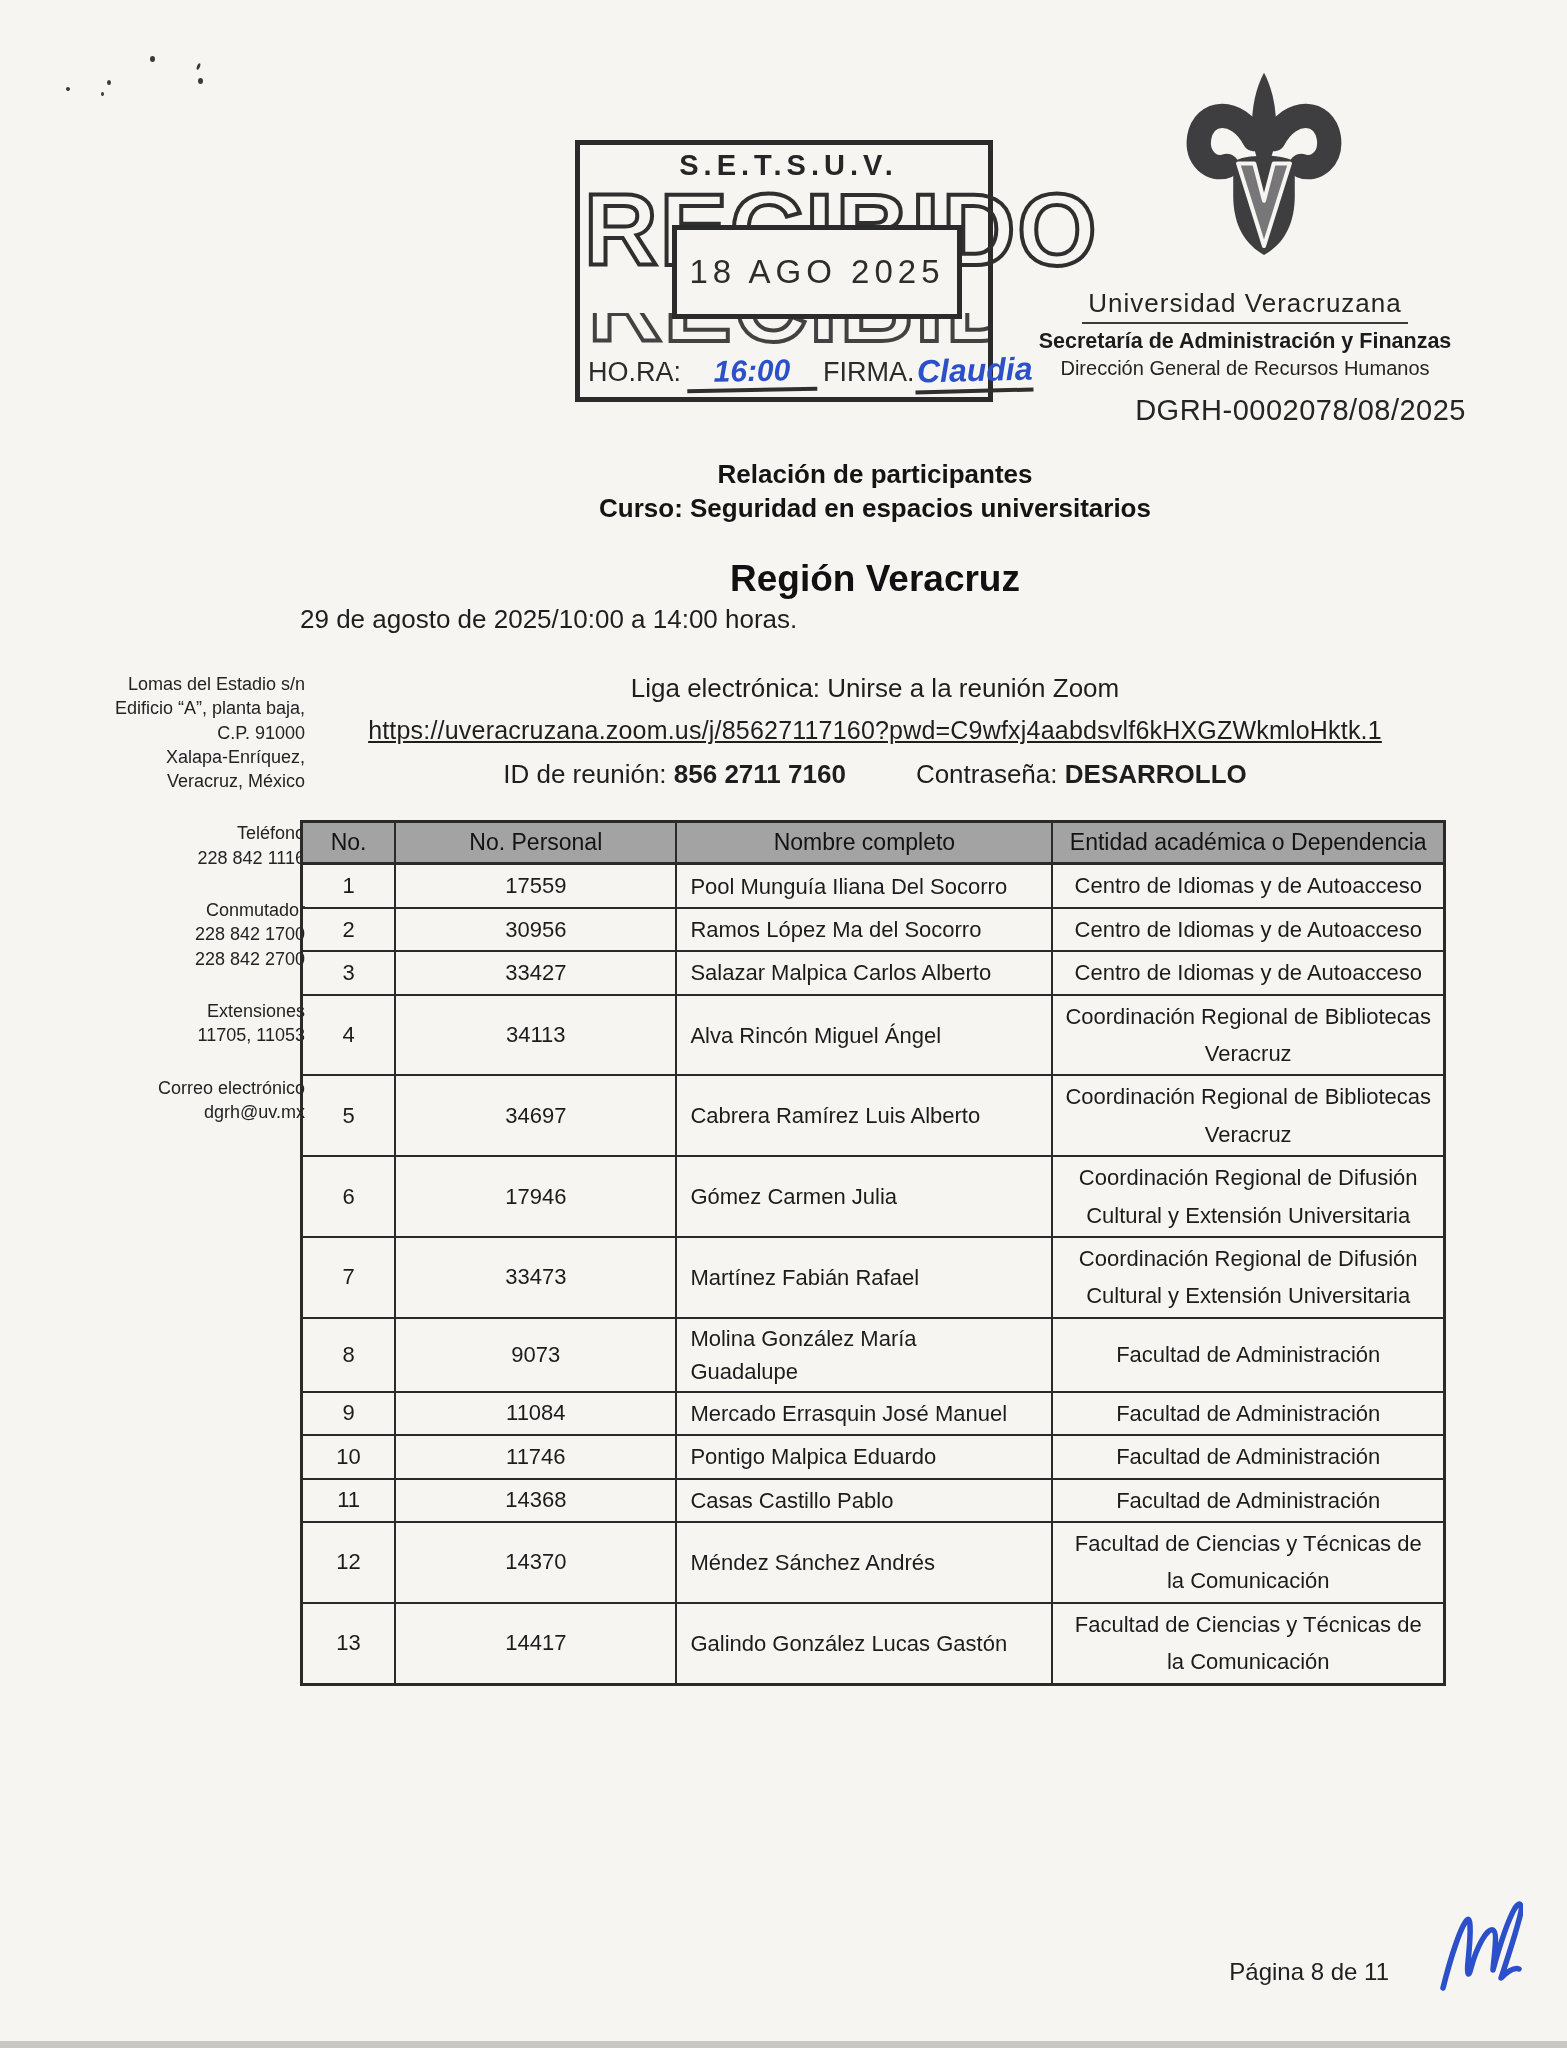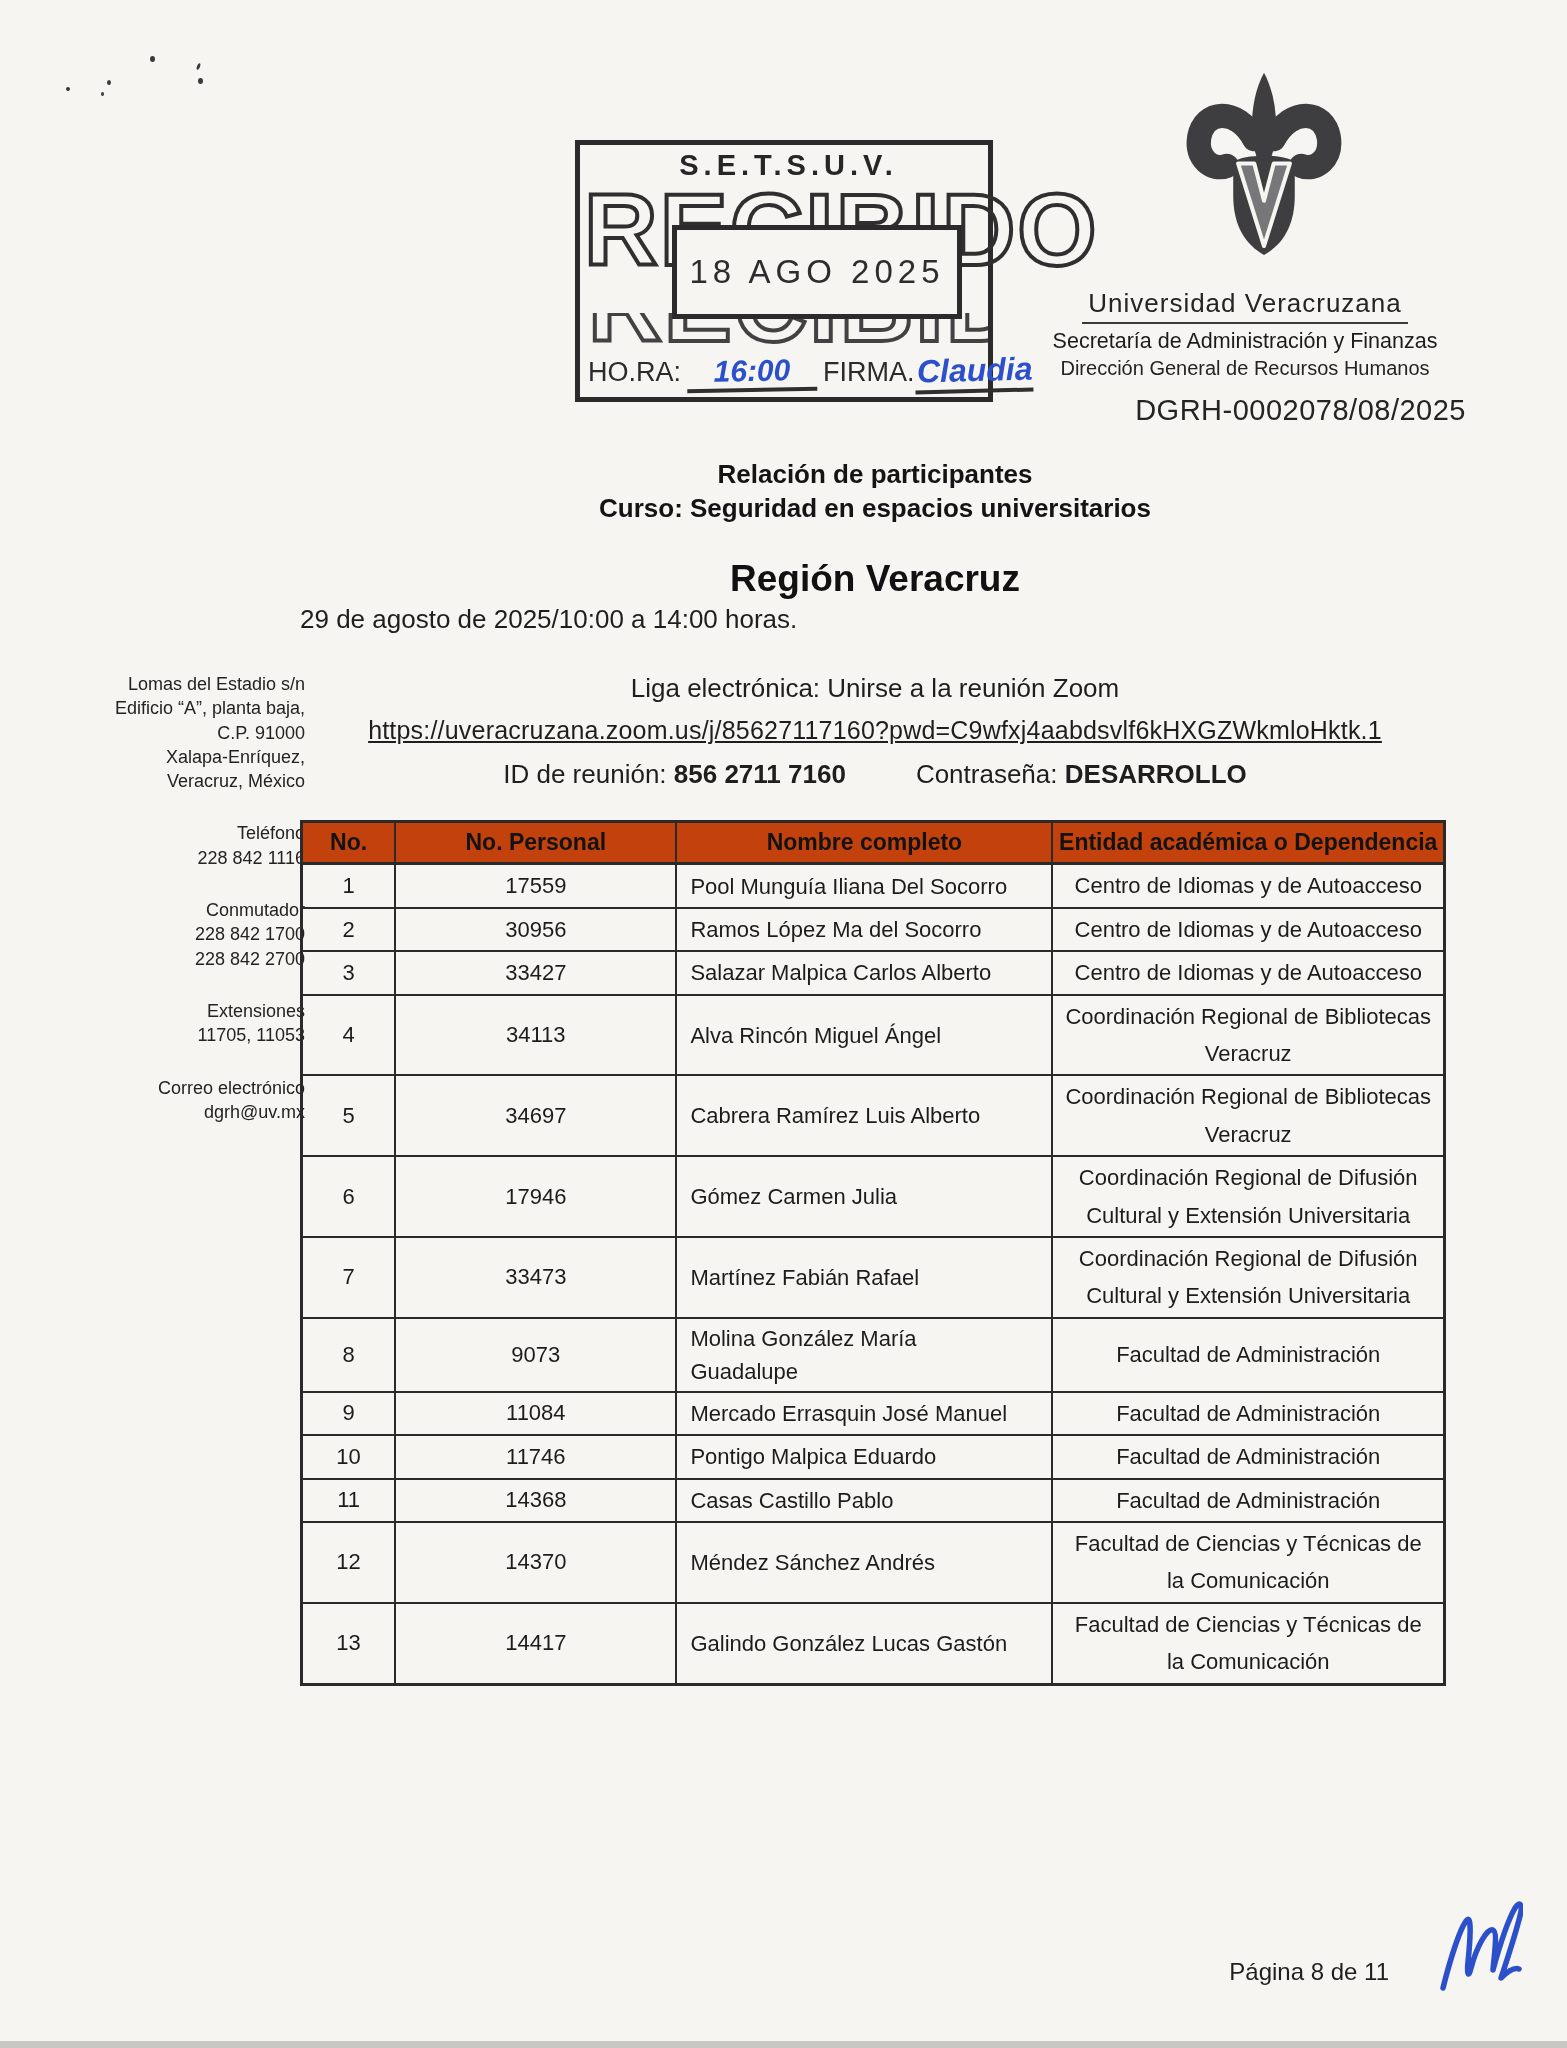--- a/index.html
+++ b/index.html
@@ -47,21 +47,21 @@
   }
   .firma-line{
     display:inline-block; flex:1; border-bottom:4px solid #2f2f2f;
     text-align:left; padding-left:2px; font-size:32px; transform:rotate(-1.5deg);
     white-space:nowrap;
   }
   
   .uv-logo{position:absolute; left:1183px; top:50px; width:162px; height:226px;}
   .orgblock{position:absolute; left:1020px; top:288px; width:450px; text-align:center;}
   .org-univ{font-size:26px; color:#242424; display:inline-block; border-bottom:2px solid #3a3a3a; padding:0 6px 3px 6px; letter-spacing:1px;}
-  .org-secr{font-size:21.5px; font-weight:normal; color:#1c1c1c; margin-top:5px;}
+  .org-secr{font-size:21.5px; font-weight:bold; color:#1c1c1c; margin-top:5px;}
   .org-dir{font-size:20px; color:#242424; margin-top:3px;}
   .docnum{
     position:absolute; left:1030px; top:394px; width:436px;
     text-align:right; font-size:29px; color:#242424; letter-spacing:.5px;
   }
   
   .sidebar{
     position:absolute; left:60px; top:672px; width:245px;
     text-align:right; font-size:18px; line-height:1.35; color:#232323;
   }
@@ -74,22 +74,22 @@
   .liga{text-align:center; font-size:26px; margin-top:38px;}
   .url{text-align:center; font-size:25px; margin-top:12px; text-decoration:underline; letter-spacing:.2px; white-space:nowrap;}
   .idline{display:flex; justify-content:center; gap:70px; font-size:26px; margin-top:14px;text-align:center;}
   .idline b{font-weight:bold;}
   
   table.participants{
     width:1146px; margin-top:30px; border-collapse:collapse;
     border:3px solid #2a2a2a; background:transparent;
   }
   .participants th{
-    background:#c2410c; border:2px solid #2a2a2a; border-bottom:3px solid #2a2a2a;
-    font-size:23px; font-weight:bold; padding:5px 4px; line-height:1.3; color:#131313;
+    background:#a3a3a3; border:2px solid #2a2a2a; border-bottom:3px solid #2a2a2a;
+    font-size:23px; font-weight:normal; padding:5px 4px; line-height:1.3; color:#131313;
   }
   .participants td{
     border:2px solid #2a2a2a; font-size:22px; color:#1c1c1c;
     padding:3px 8px; vertical-align:middle;
   }
   .participants td.c-no{width:8.2%; text-align:center;}
   .participants td.c-personal{width:24.6%; text-align:center;}
   .participants td.c-nombre{width:32.9%; text-align:left; padding-left:13px; padding-right:26px; line-height:1.5;}
   .participants td.c-entidad{width:34.3%; text-align:center; line-height:1.7; padding:2px 10px;}
   

